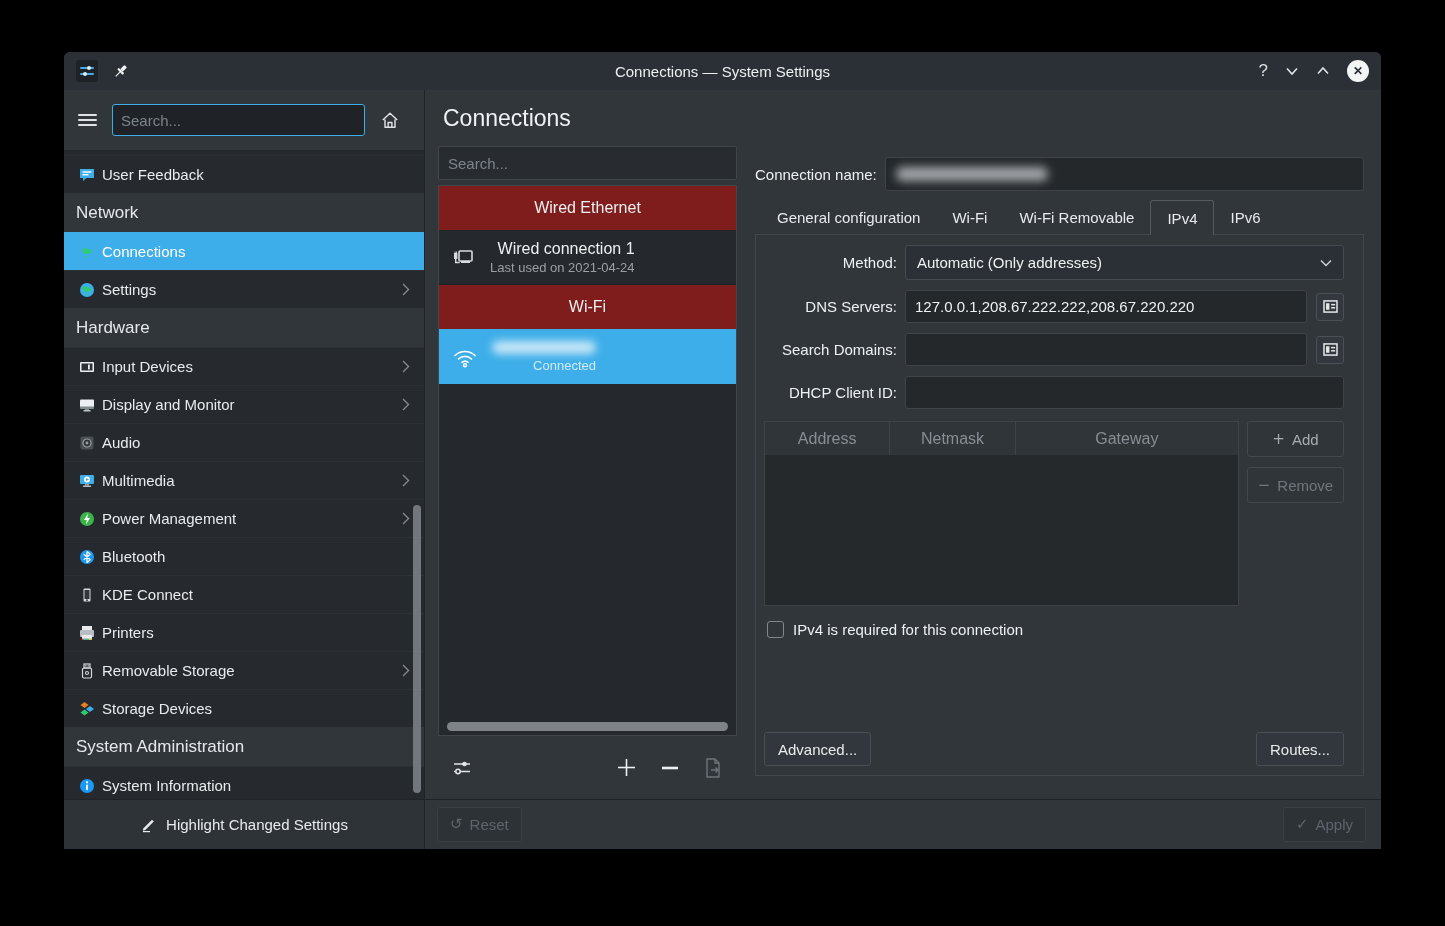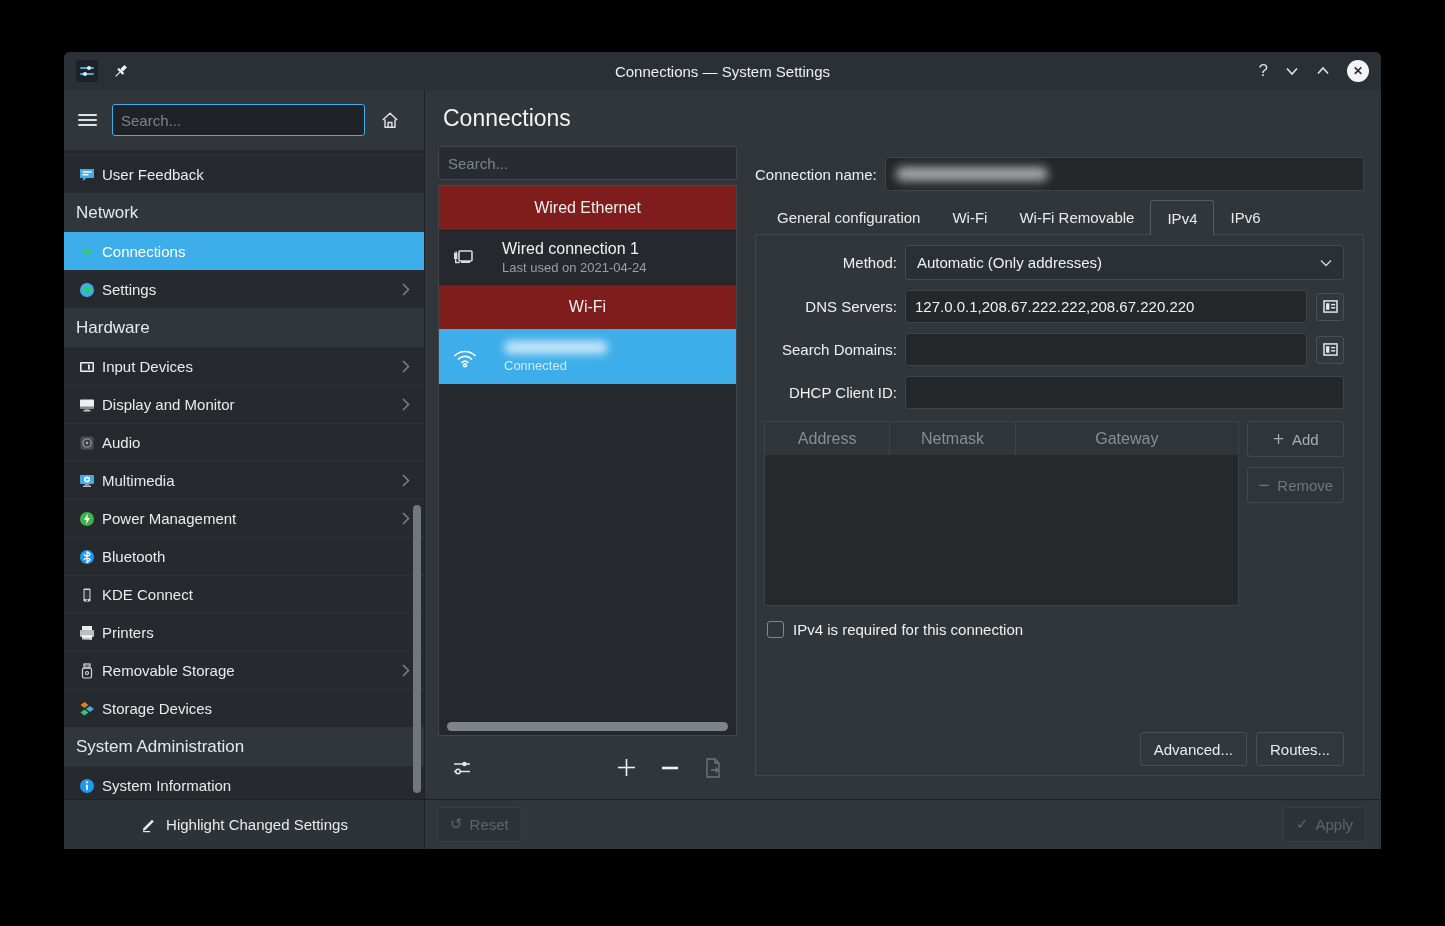--- a/index.html
+++ b/index.html
@@ -53,22 +53,22 @@
   .content-main{flex:1;display:flex;padding-left:13px;min-height:0;}
 
   
   .conn-list-col{flex:0 0 299px;width:299px;display:flex;flex-direction:column;}
   .list-search{flex:0 0 34px;height:34px;background:#282c31;border:1px solid #41464c;border-radius:2px;
                color:#eff0f1;font-size:15px;padding:0 9px;box-sizing:border-box;margin-bottom:5px;outline:none;
                font-family:"Liberation Sans",sans-serif;}
   .conn-list{flex:1;border:1px solid #41464c;background:#7f1d1d;display:flex;flex-direction:column;
              position:relative;min-height:0;}
   .group-header{flex:0 0 44px;display:flex;align-items:center;justify-content:center;font-size:16px;color:#edeff0;}
-  .conn-item{flex:0 0 53px;display:flex;align-items:center;padding:0 12px;gap:25px;background:#25282c;
-             border-top:1px solid #1f2226;border-bottom:1px solid #1f2226;}
+  .conn-item{flex:0 0 53px;display:flex;align-items:center;padding:0 12px;gap:13px;background:#25282c;
+             border-top:1px solid #1f2226;border-bottom:1px solid #1f2226;text-align:right;}
   .conn-item.selected{background:#3daee9;border-color:#3daee9;}
   .conn-title{font-size:16px;color:#eff0f1;}
   .conn-sub{font-size:13px;color:#9aa1a6;margin-top:2px;}
   .conn-item.selected .conn-sub{color:#d3e9f8;}
   .redacted-ssid{width:104px;height:13px;border-radius:7px;background:#eaf5fc;filter:blur(4px);opacity:.8;margin-bottom:4px;}
   .list-filler{flex:1;background:#25282c;}
   .h-scrollbar{position:absolute;left:8px;right:8px;bottom:4px;height:9px;}
   .h-thumb{height:100%;background:#7e8387;border-radius:4.5px;}
   .list-toolbar{flex:0 0 63px;display:flex;align-items:center;padding:0 14px;}
   .lt-spacer{flex:1;}
@@ -109,21 +109,21 @@
   .table-btns{flex:0 0 97px;width:97px;margin-left:8px;display:flex;flex-direction:column;gap:10px;}
   .btn{display:flex;align-items:center;justify-content:center;gap:7px;background:#30353a;border:1px solid #43484e;
        border-radius:3px;font-size:15px;font-family:"Liberation Sans",sans-serif;}
   .btn-add{height:36px;color:#a6acb1;}
   .btn-remove{height:36px;color:#6f767c;}
   .bi{font-family:"DejaVu Sans",sans-serif;font-size:15px;line-height:1;}
 
   .check-row{display:flex;align-items:center;margin-top:15px;gap:9px;font-size:15px;color:#eff0f1;padding-left:3px;}
   .checkbox{width:17px;height:17px;border:1px solid #80868b;border-radius:3px;background:transparent;box-sizing:border-box;}
   .gb-spacer{flex:1;}
-  .gb-actions{display:flex;justify-content:flex-end;gap:9px;}
+  .gb-actions{display:flex;justify-content:space-between;gap:9px;}
   .btn-dlg{height:34px;padding:0 13px;background:#32373d;border:1px solid #4a4f55;color:#e9ebed;}
 
   .bottombar{flex:0 0 49px;border-top:1px solid #1f2327;display:flex;align-items:center;padding:0 15px 0 12px;}
   .bb-spacer{flex:1;}
   .btn-disabled{height:35px;padding:0 12px;background:#2d3237;border-color:#3a3f45;color:#5d646b;}
 </style>
 </head>
 <body>
 
 <div class="screen">

